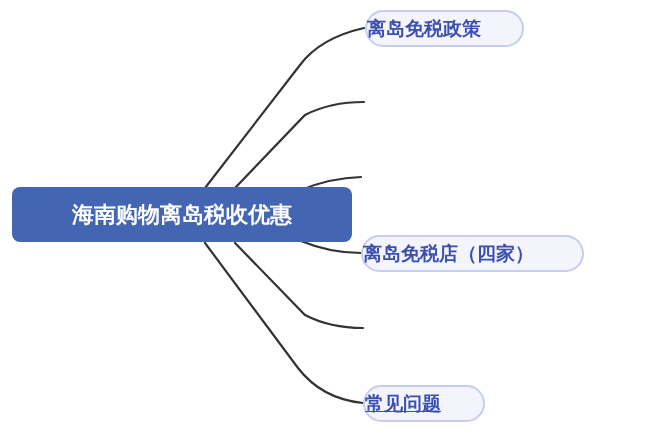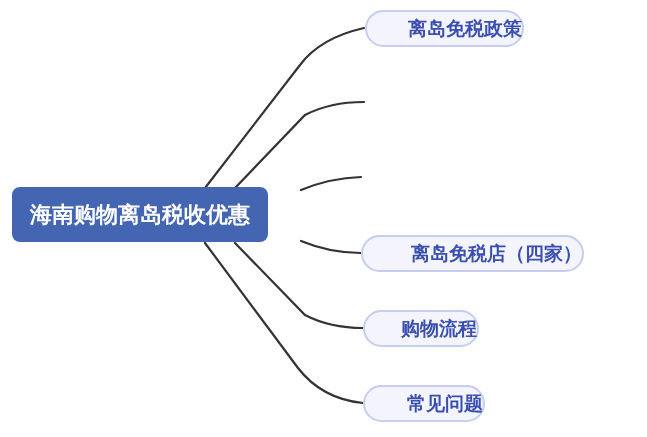--- a/index.html
+++ b/index.html
@@ -22,53 +22,53 @@
   }
   .connectors path {
     fill: none;
     stroke: #333333;
     stroke-width: 2.2;
     stroke-linecap: round;
   }
   .root-node {
     position: absolute;
     left: 12px; top: 187px;
-    width: 256px; height: 55px;
+    width: 340px; height: 55px;
     background: #4365b2;
     border-radius: 8px;
     display: flex;
     align-items: center;
     justify-content: center;
     color: #ffffff;
     font-size: 22px;
     font-weight: bold;
     white-space: nowrap;
     cursor: pointer;
   }
   .branch {
     position: absolute;
     height: 37px;
     background: #f3f4fc;
     border: 2px solid #c5cdf0;
     border-radius: 19px;
     display: flex;
     align-items: center;
-    justify-content: flex-end;
+    justify-content: flex-start;
     color: #3b4fb0;
     font-size: 19px;
     font-weight: bold;
     white-space: nowrap;
     cursor: pointer;
   }
   .b1 { left: 365px; top: 10px;  width: 159px; }
   .b2 { left: 365px; top: 84px;  width: 87px;  }
   .b3 { left: 361px; top: 159px; width: 277px; }
   .b4 { left: 361px; top: 235px; width: 223px; }
   .b5 { left: 363px; top: 310px; width: 116px; }
-  .b6 { left: 363px; top: 385px; width: 122px; }
+  .b6 { left: 363px; top: 385px; width: 122px; text-decoration: underline; }
 </style>
 </head>
 <body>
 
 <div class="canvas">
 
   <svg class="connectors" viewBox="0 0 647 437" xmlns="http://www.w3.org/2000/svg">
     <path d="M 205 188 L 300 65 Q 320 38 364 28"></path>
     <path d="M 235 188 L 305 115 Q 330 102 364 102"></path>
     <path d="M 301 190 Q 330 178 361 177"></path>
@@ -84,21 +84,18 @@
   <div class="branch b1">
     <span>离岛免税政策</span>
   </div>
 
 
 
   <div class="branch b4">
     <span>离岛免税店（四家）</span>
   </div>
 
-  <div class="branch b5">
-    <span>购物流程</span>
-  </div>
 
   <div class="branch b6">
     <span>常见问题</span>
   </div>
 
 </div>
 
 </body></html>

